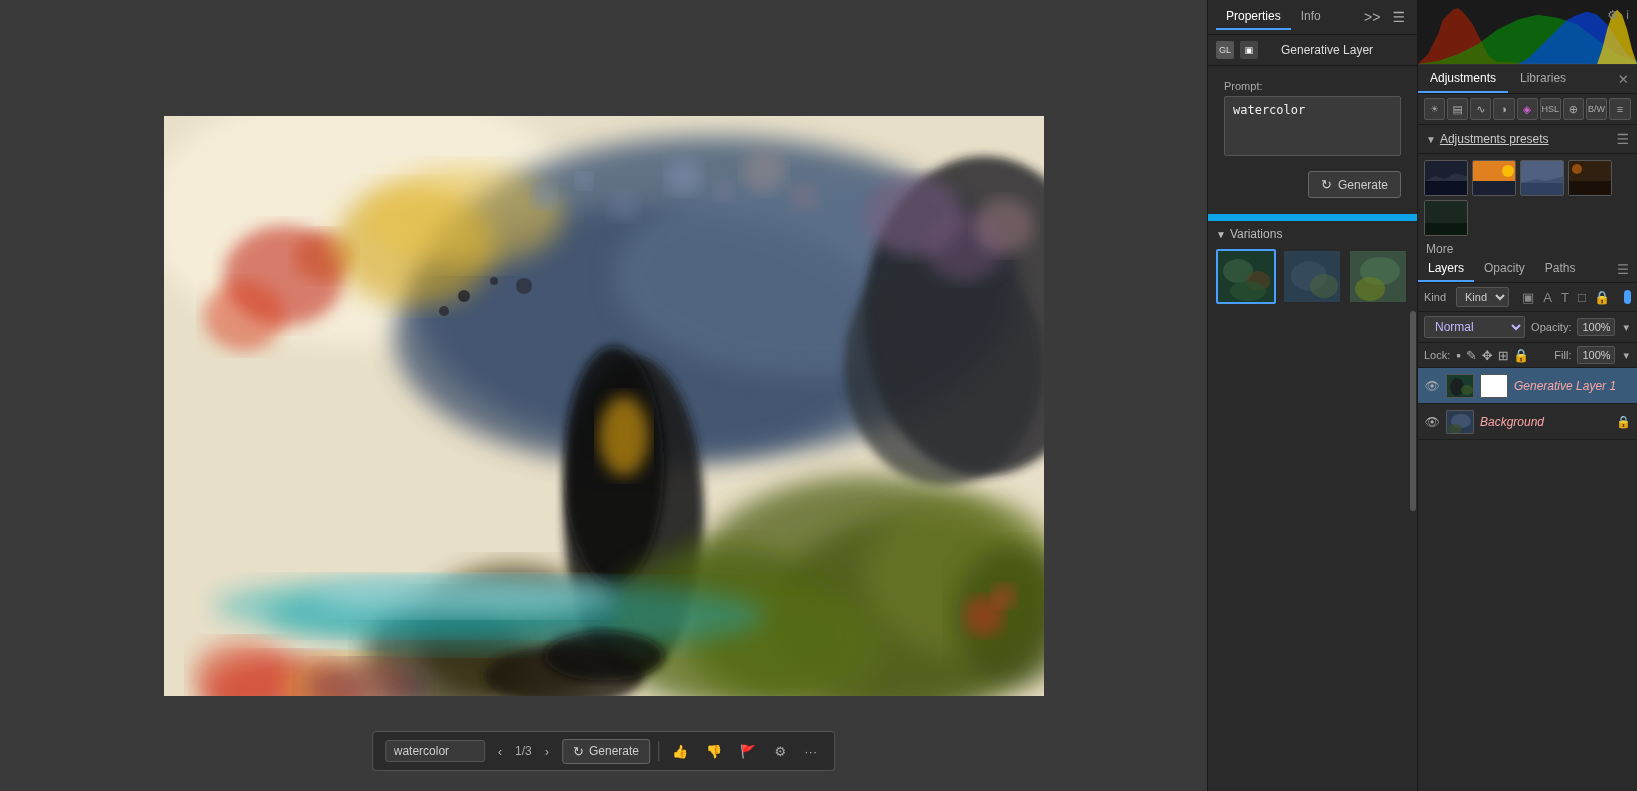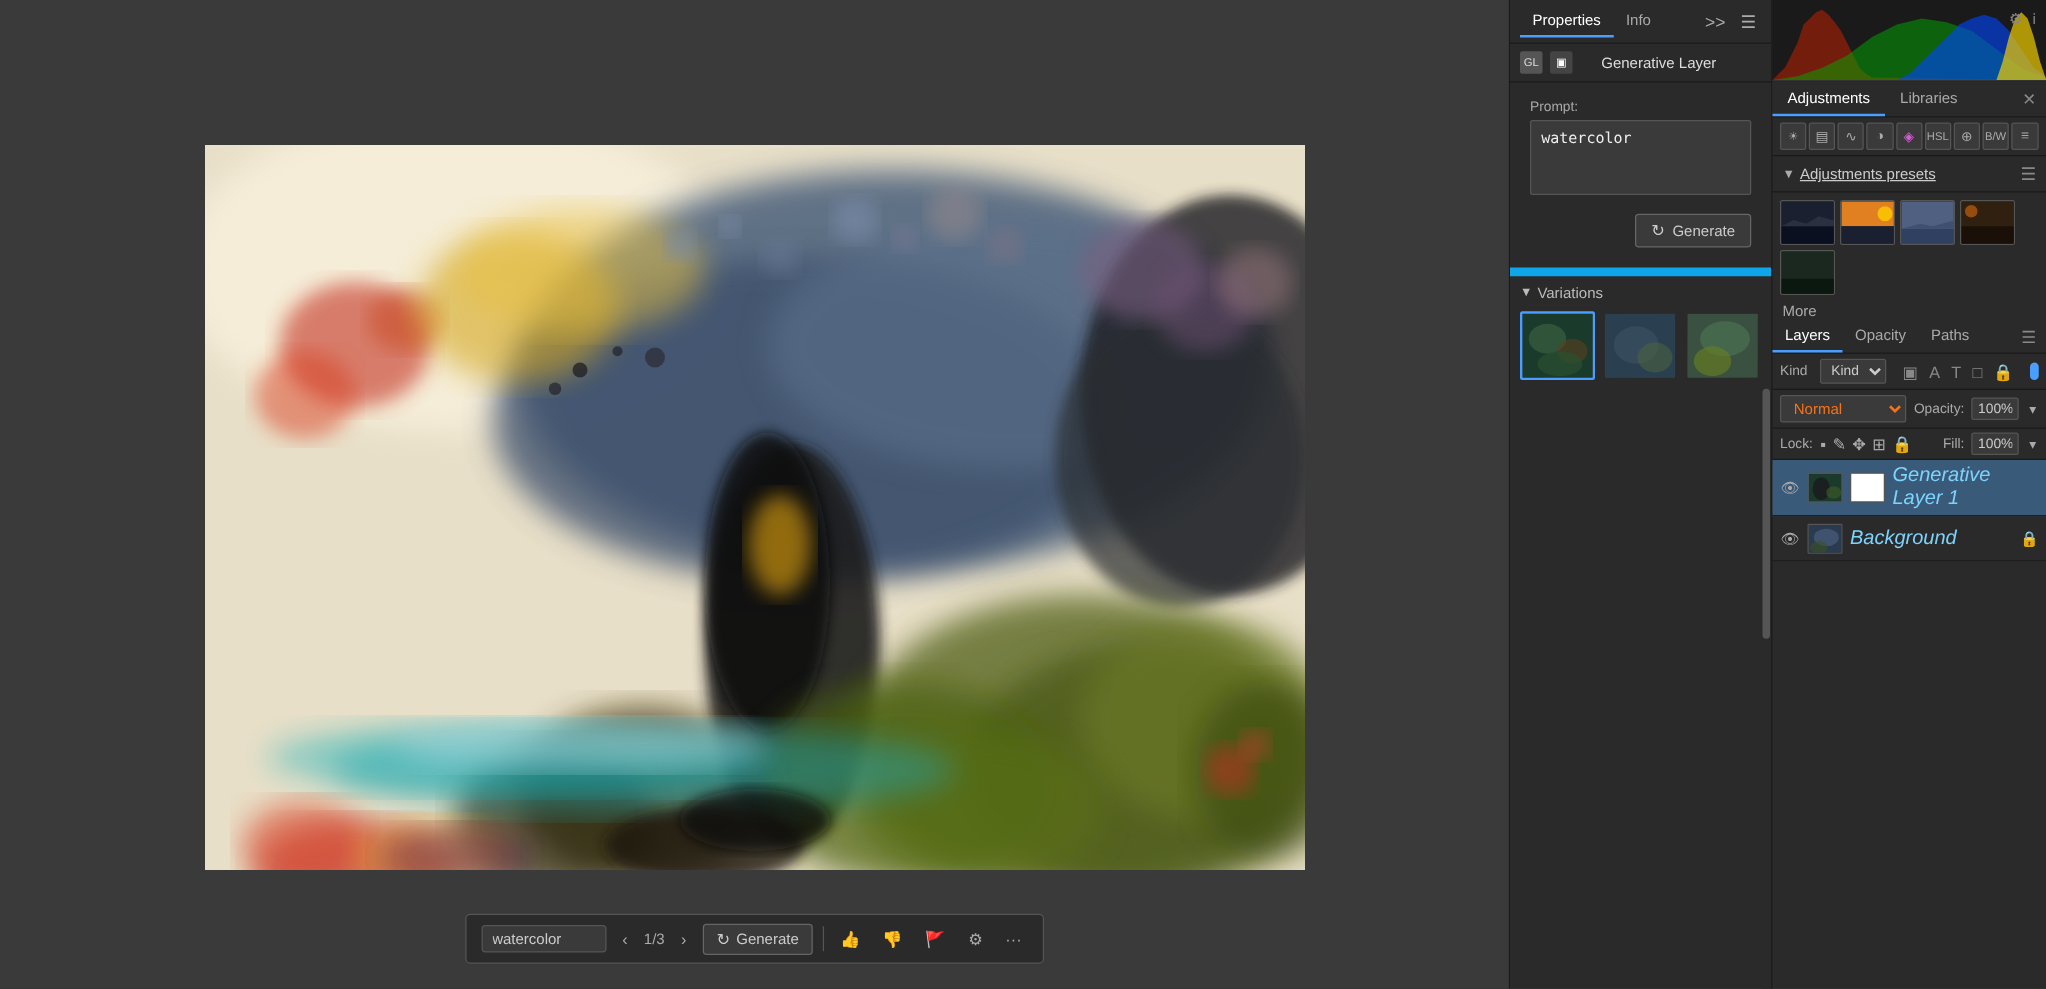--- a/index.html
+++ b/index.html
@@ -461,21 +461,21 @@
       display: flex;
       align-items: center;
       padding: 4px 6px;
       gap: 6px;
       border-bottom: 1px solid #1a1a1a;
     }
 
     .blend-select {
       background: #3a3a3a;
       border: 1px solid #555;
-      color: #f97316;
+      color: #c4b5fd;
       padding: 2px 6px;
       font-size: 12px;
       border-radius: 2px;
       flex: 1;
     }
 
     .opacity-label {
       font-size: 11px;
       color: #aaa;
     }
@@ -570,22 +570,22 @@
     .layer-thumb-mask {
       width: 28px;
       height: 24px;
       border: 1px solid #555;
       border-radius: 1px;
       background: white;
       flex-shrink: 0;
     }
 
     .layer-name {
-      font-size: 16px;
-      color: #7dd3fc;
+      font-size: 12px;
+      color: #fca5a5;
       flex: 1;
       font-style: italic;
     }
 
     .layer-lock-icon {
       color: #888;
       font-size: 12px;
     }
 
     

